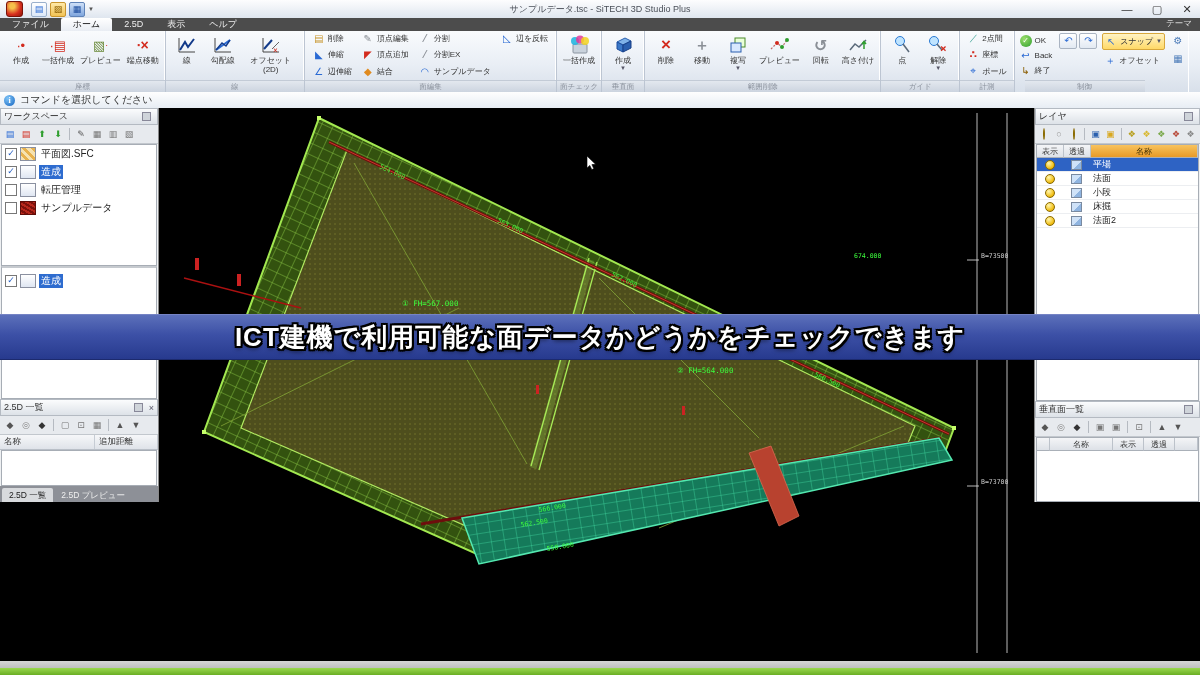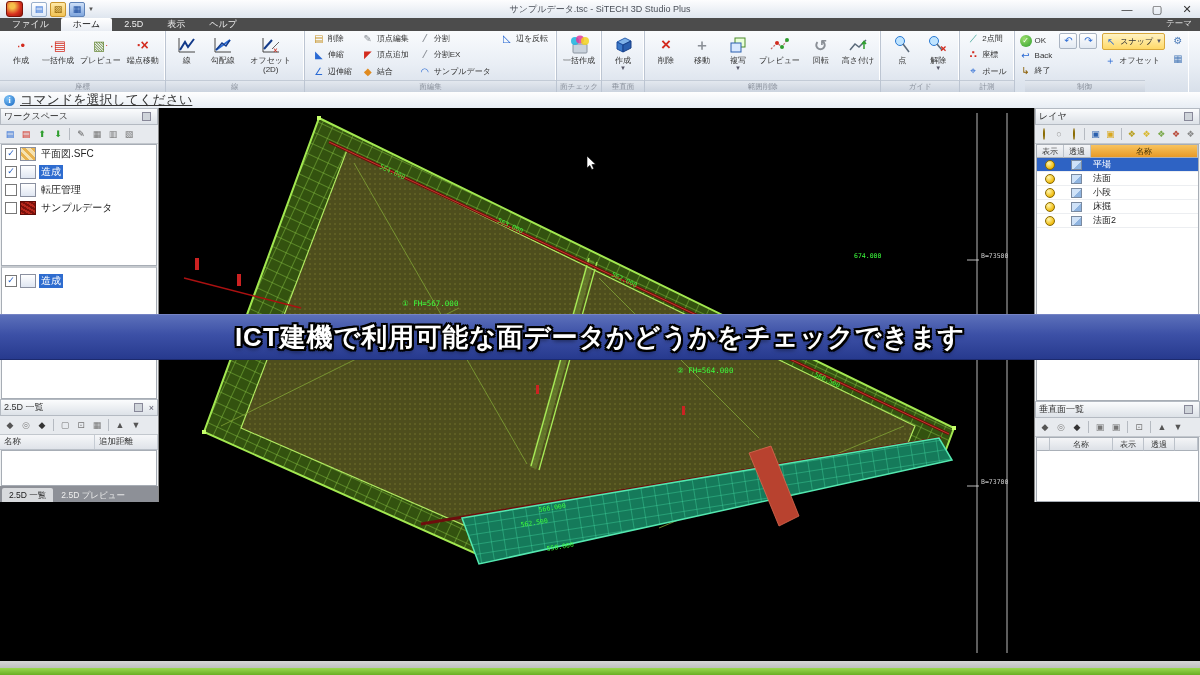--- a/index.html
+++ b/index.html
@@ -48,21 +48,21 @@
   .ctrlwrap{display:flex;align-items:flex-start;gap:5px;padding-top:2px;}
   .ctrlcol{display:flex;flex-direction:column;}
   .undoredo{display:flex;gap:2px;}
   .ur{width:16px;height:14px;border:1px solid #aab4c2;border-radius:2px;background:linear-gradient(#fff,#e2e9f2);
       font-size:10px;color:#2a6ad4;text-align:center;line-height:13px;}
   
   #cmdbar{position:absolute;left:0;top:92px;width:1200px;height:16px;
     background:linear-gradient(#fefefe,#e7edf4);border-bottom:1px solid #9aa2ac;display:flex;align-items:center;}
   .info-ic{width:11px;height:11px;border-radius:50%;background:radial-gradient(circle at 35% 30%,#7fc4f8,#1565c0);
     color:#fff;font-size:8px;font-weight:bold;text-align:center;line-height:11px;margin:0 5px 0 4px;font-family:"Liberation Serif",serif;}
-  #cmd-text{font-size:13px;color:#333;text-decoration:underline;}
+  #cmd-text{font-size:10px;color:#333;}
   
   #main{position:absolute;left:0;top:108px;width:1200px;height:394px;display:flex;}
   
   #left{width:160px;background:#eef0f2;border-right:1px solid #888;display:flex;flex-direction:column;}
   .phead{height:15px;background:linear-gradient(#fbfcfd,#dde2e8);border:1px solid #b4bac2;
     font-size:9px;color:#333;display:flex;align-items:center;padding:0 3px;}
   .phead .sp{flex:1;}
   .pinbox{width:7px;height:7px;border:1px solid #889;background:#cfd4da;margin-right:3px;}
   .xglyph{font-size:9px;color:#556;margin-left:3px;}
   .ptools{height:18px;display:flex;align-items:center;gap:2px;padding:0 3px;background:#e7eaee;border-bottom:1px solid #c2c7cd;}

